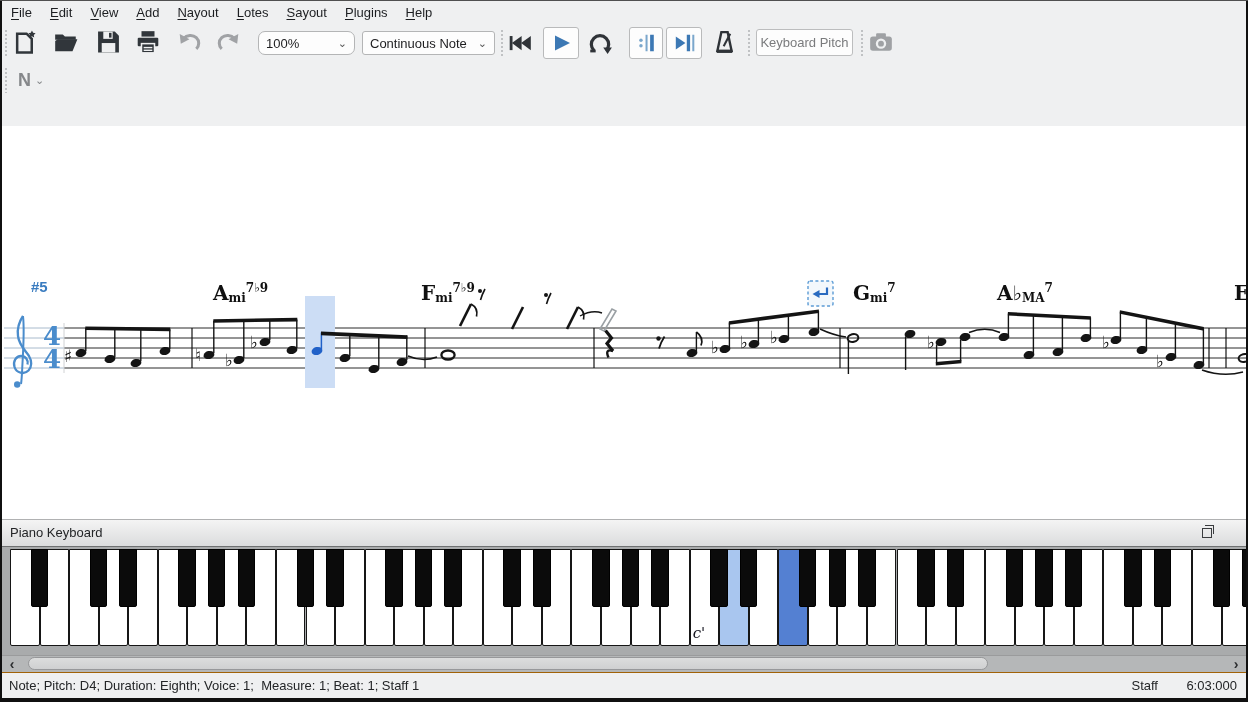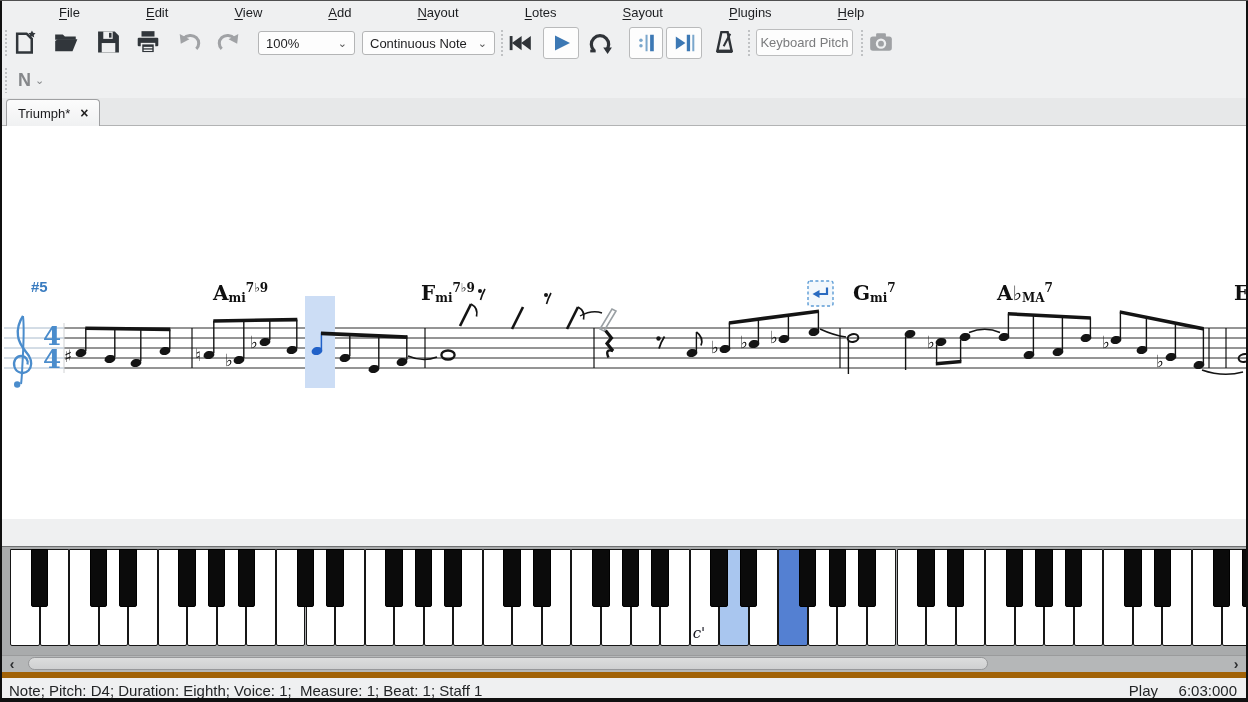--- a/index.html
+++ b/index.html
@@ -3,21 +3,21 @@
 <meta charset="utf-8">
 <style>
   html,body{margin:0;padding:0;background:#888;}
   #window{position:relative;width:1248px;height:702px;background:#eff0f1;overflow:hidden;
           font-family:"Liberation Sans",sans-serif;-webkit-font-smoothing:antialiased;}
   
   .frame{position:absolute;background:#101010;z-index:50;pointer-events:none;}
   
   #menubar{position:absolute;left:2px;top:1px;right:2px;height:23px;display:flex;align-items:center;
            background:#eff0f1;font-size:13px;color:#1c1e21;}
-  .mitem{padding:0 9px;height:23px;line-height:23px;cursor:default;margin-left:48px;}
+  .mitem{padding:0 9px;height:23px;line-height:23px;cursor:default;}
   .mn{text-decoration:underline;text-underline-offset:2px;}
   
   #toolbar1{position:absolute;left:2px;top:24px;right:2px;height:38px;background:#eff0f1;}
   #toolbar2{position:absolute;left:2px;top:62px;right:2px;height:36px;background:#eff0f1;}
   .handle{position:absolute;width:5px;background-image:radial-gradient(circle,#c0c2c4 1px,transparent 1.3px);
           background-size:4px 4px;}
   .tbtn{position:absolute;width:26px;height:28px;top:4px;display:flex;align-items:center;justify-content:center;}
   .boxed{background:#fdfdfd;border:1px solid #b9babb;border-radius:3px;}
   .combo{position:absolute;top:7px;height:24px;background:#fdfdfd;border:1px solid #b4b5b6;border-radius:3px;
          display:flex;align-items:center;padding:0 7px;font-size:13px;color:#1d1d1f;box-sizing:border-box;}
@@ -61,21 +61,21 @@
   .ckey-label{position:absolute;left:2px;bottom:3px;font:italic 15px "DejaVu Serif",serif;color:#15151f;}
   
   #hscroll{position:absolute;left:2px;top:655px;right:2px;height:17px;background:#b5b7b8;
       border-top:1px solid #9a9b9c;box-sizing:border-box;}
   #hthumb{position:absolute;left:26px;top:1px;width:960px;height:13px;background:linear-gradient(#dcdddd,#cfd0d1);
       border:1px solid #97989a;border-radius:7px;box-sizing:border-box;}
   .sarrow{position:absolute;top:0;width:16px;height:16px;color:#2c2e30;font-size:14px;font-weight:bold;
       display:flex;align-items:center;justify-content:center;}
   
   #statusbar{position:absolute;left:2px;top:672px;right:2px;height:26px;background:#eff0f1;
-      border-top:6px solid #a16207;box-sizing:border-box;font-size:15px;color:#232527;}
+      border-top:1px solid #a16207;box-sizing:border-box;font-size:13px;color:#232527;}
   #status-left{position:absolute;left:7px;line-height:25px;white-space:pre;}
   #status-play{position:absolute;right:88px;line-height:25px;}
   #status-time{position:absolute;right:9px;line-height:25px;}
   
   .chord{font:700 20px "DejaVu Serif",serif;fill:#101010;}
   .chord-sm{font-size:12px;}
   .mnum{font:700 15px "Liberation Sans",sans-serif;fill:#3a7cc0;}
   .tsig{font:700 26px "DejaVu Serif",serif;fill:#4a8ccc;}
   .sacc{font:17px "DejaVu Sans",sans-serif;fill:#141414;}
   .nlabel{font:bold 18px "Liberation Sans",sans-serif;color:#85878a;}
@@ -135,21 +135,21 @@
         <polygon points="2.5,4.5 3.5,13.5 11.5,9.5" fill="#a0a2a5"></polygon>
       </svg>
     </div>
     <div class="tbtn" style="left:213px;">
       <svg width="26" height="26" viewBox="0 0 24 24">
         <path d="M18,9 C15,5.5 9.5,5 6.2,8 C3.2,10.8 3.2,15.5 6.2,18.3" fill="none" stroke="#a0a2a5" stroke-width="2.8"></path>
         <polygon points="21.5,4.5 20.5,13.5 12.5,9.5" fill="#a0a2a5"></polygon>
       </svg>
     </div>
 
-    <div class="combo" style="left:256px;width:97px;">
+    <div class="combo" style="left:256px;width:97px;border-radius:7px;">
       <span>100%</span>
       <span class="chev">⌄</span>
     </div>
     <div class="combo" style="left:360px;width:133px;">
       <span>Continuous Note</span>
       <span class="chev">⌄</span>
     </div>
 
     <div class="handle" style="left:498px;top:5px;height:28px;"></div>
 
@@ -298,26 +298,20 @@
         <span>2</span>
       </div>
     <div class="voice" style="left:933px;">
         <span>3</span>
       </div>
     <div class="voice" style="left:959px;">
         <span>4</span>
       </div>
   </div>
 
-  <div id="tabbar">
-    <div id="tab-active">
-      <span>Triumph*</span>
-      <span id="tab-close">×</span>
-    </div>
-  </div>
 
   <div id="score">
     <svg width="1244" height="393" viewBox="0 0 1244 393">
 
       <g>
         <g stroke="#a8bacc" stroke-width="1">
           <line x1="2" y1="202" x2="62" y2="202"></line>
             <line x1="2" y1="212" x2="62" y2="212"></line>
           <line x1="2" y1="222" x2="62" y2="222"></line>
             <line x1="2" y1="232" x2="62" y2="232"></line>
@@ -490,20 +484,25 @@
           <line x1="1173.4" y1="229" x2="1173.4" y2="196.8"></line>
             <line x1="1201.4" y1="237" x2="1201.4" y2="202.5"></line>
         </g>
         <polygon points="1117.9,184.2 1201.9,201.1 1201.9,204.7 1117.9,187.8" fill="#141414"></polygon>
         <path d="M1200,244 Q1221,251.5 1241,246" fill="none" stroke="#141414" stroke-width="1.5"></path>
         <ellipse cx="1242" cy="232" rx="5.4" ry="3.9" transform="rotate(-14 1242 232)" fill="none" stroke="#141414" stroke-width="2"></ellipse>
       </g>
     </svg>
   </div>
 
+  <div id="kb-title">
+    <span>Piano Keyboard</span>
+    <span id="kb-float"></span>
+    <span id="kb-close"></span>
+  </div>
   <div id="kb-keys">
       <div class="wkey" style="left: 8px;"></div>
       <div class="wkey" style="left: 37.55px;"></div>
       <div class="wkey" style="left: 67.1px;"></div>
       <div class="wkey" style="left: 96.65px;"></div>
       <div class="wkey" style="left: 126.2px;"></div>
       <div class="wkey" style="left: 155.75px;"></div>
       <div class="wkey" style="left: 185.3px;"></div>
       <div class="wkey" style="left: 214.85px;"></div>
       <div class="wkey" style="left: 244.4px;"></div>
@@ -575,21 +574,21 @@
     </div>
 
   <div id="hscroll">
     <div class="sarrow" style="left:2px;">‹</div>
     <div id="hthumb"></div>
     <div class="sarrow" style="right:2px;">›</div>
   </div>
 
   <div id="statusbar">
     <span id="status-left">Note; Pitch: D4; Duration: Eighth; Voice: 1;  Measure: 1; Beat: 1; Staff 1</span>
-    <span id="status-play">Play</span>
+    <span id="status-play">Staff</span>
     <span id="status-time">6:03:000</span>
   </div>
 
   <div class="frame" style="left:0;top:0;width:2px;height:702px;"></div>
   <div class="frame" style="right:0;top:0;width:2px;height:702px;"></div>
   <div class="frame" style="left:0;top:0;width:1248px;height:1px;background:#505050;"></div>
   <div class="frame" style="left:0;bottom:0;width:1248px;height:4px;"></div>
 </div>
 
 </body></html>

